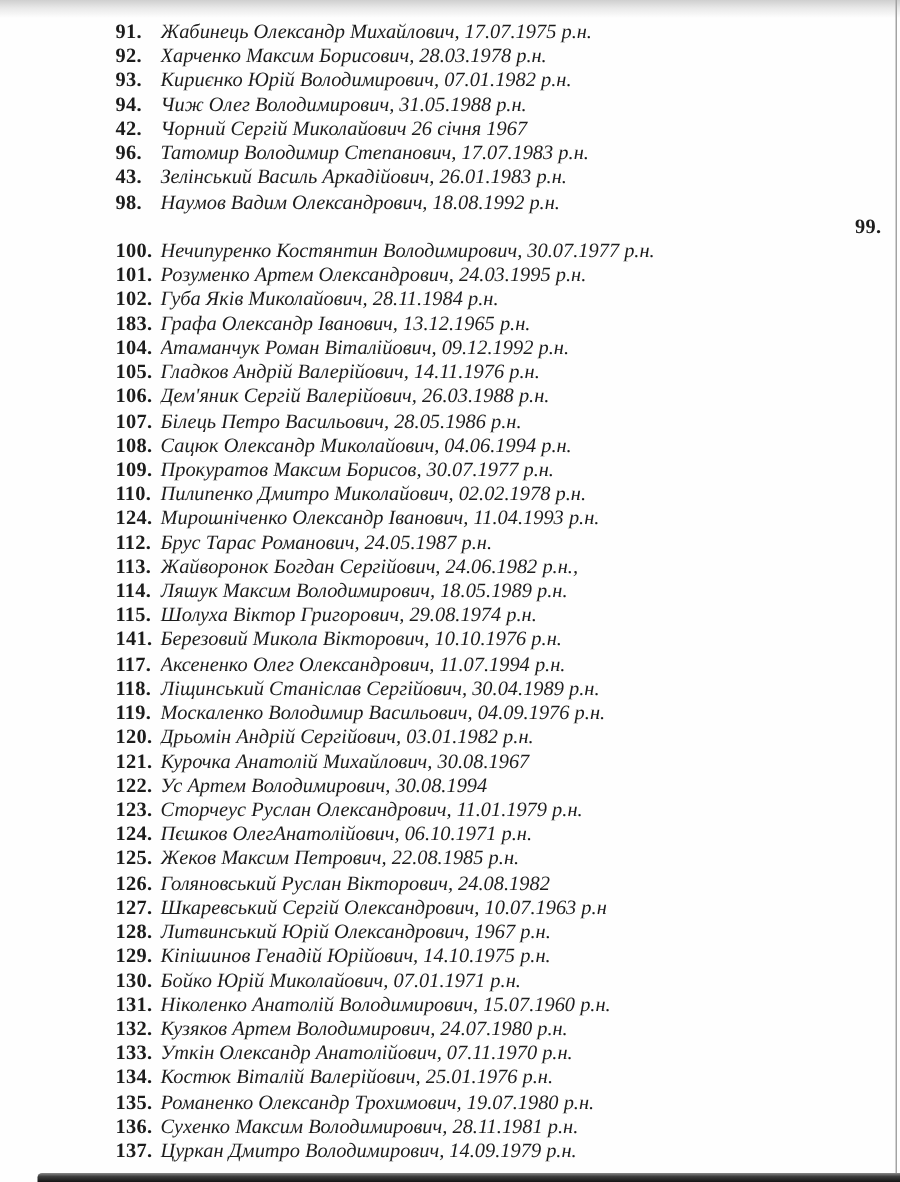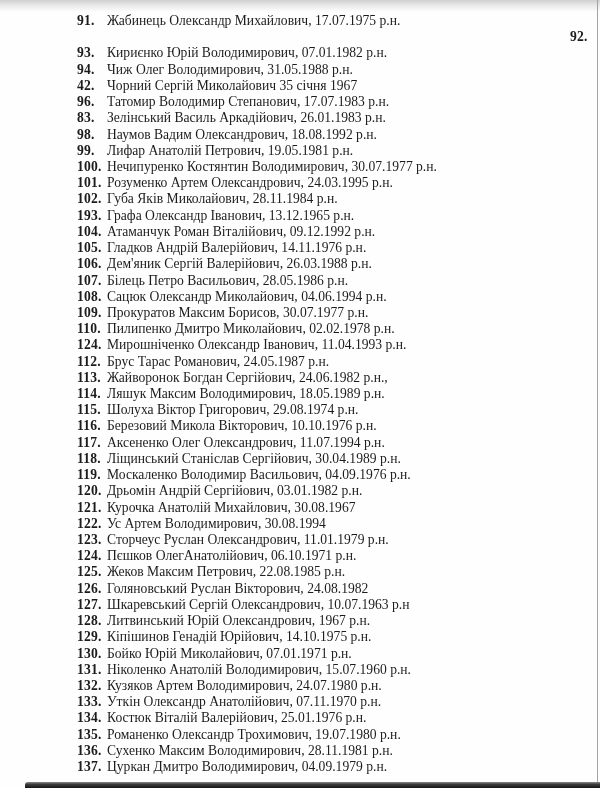--- a/index.html
+++ b/index.html
@@ -70,89 +70,90 @@
   .num {
     flex: none;
     width: 30px;
     margin-left: 77px;
     font-weight: bold;
     letter-spacing: 0.2px;
   }
   .txt {
     flex: 1;
     overflow: hidden;
+    font-style: italic;
   }
 </style>
 </head>
 <body>
 
 <div class="page">
   <div class="top-shade"></div>
   <ol class="list" id="list">
   <li class="row">
     <span class="num">91.</span>
     <span class="txt">Жабинець Олександр Михайлович, 17.07.1975 р.н.</span>
   </li>
 
   <li class="row">
     <span class="num">92.</span>
+    <span class="txt">Харченко Максим Борисович, 28.03.1978 р.н.</span>
   </li>
 
   <li class="row">
     <span class="num">93.</span>
     <span class="txt">Кириєнко Юрій Володимирович, 07.01.1982 р.н.</span>
   </li>
 
   <li class="row">
     <span class="num">94.</span>
     <span class="txt">Чиж Олег Володимирович, 31.05.1988 р.н.</span>
   </li>
 
   <li class="row">
     <span class="num">42.</span>
-    <span class="txt">Чорний Сергій Миколайович 35 січня 1967</span>
+    <span class="txt">Чорний Сергій Миколайович 26 січня 1967</span>
   </li>
 
   <li class="row">
     <span class="num">96.</span>
     <span class="txt">Татомир Володимир Степанович, 17.07.1983 р.н.</span>
   </li>
 
   <li class="row">
-    <span class="num">83.</span>
+    <span class="num">43.</span>
     <span class="txt">Зелінський Василь Аркадійович, 26.01.1983 р.н.</span>
   </li>
 
   <li class="row">
     <span class="num">98.</span>
     <span class="txt">Наумов Вадим Олександрович, 18.08.1992 р.н.</span>
   </li>
 
   <li class="row">
     <span class="num">99.</span>
-    <span class="txt">Лифар Анатолій Петрович, 19.05.1981 р.н.</span>
   </li>
 
   <li class="row">
     <span class="num">100.</span>
     <span class="txt">Нечипуренко Костянтин Володимирович, 30.07.1977 р.н.</span>
   </li>
 
   <li class="row">
     <span class="num">101.</span>
     <span class="txt">Розуменко Артем Олександрович, 24.03.1995 р.н.</span>
   </li>
 
   <li class="row">
     <span class="num">102.</span>
     <span class="txt">Губа Яків Миколайович, 28.11.1984 р.н.</span>
   </li>
 
   <li class="row">
-    <span class="num">193.</span>
+    <span class="num">183.</span>
     <span class="txt">Графа Олександр Іванович, 13.12.1965 р.н.</span>
   </li>
 
   <li class="row">
     <span class="num">104.</span>
     <span class="txt">Атаманчук Роман Віталійович, 09.12.1992 р.н.</span>
   </li>
 
   <li class="row">
     <span class="num">105.</span>
@@ -203,21 +204,21 @@
     <span class="num">114.</span>
     <span class="txt">Ляшук Максим Володимирович, 18.05.1989 р.н.</span>
   </li>
 
   <li class="row">
     <span class="num">115.</span>
     <span class="txt">Шолуха Віктор Григорович, 29.08.1974 р.н.</span>
   </li>
 
   <li class="row">
-    <span class="num">116.</span>
+    <span class="num">141.</span>
     <span class="txt">Березовий Микола Вікторович, 10.10.1976 р.н.</span>
   </li>
 
   <li class="row">
     <span class="num">117.</span>
     <span class="txt">Аксененко Олег Олександрович, 11.07.1994 р.н.</span>
   </li>
 
   <li class="row">
     <span class="num">118.</span>
@@ -309,18 +310,18 @@
     <span class="txt">Романенко Олександр Трохимович, 19.07.1980 р.н.</span>
   </li>
 
   <li class="row">
     <span class="num">136.</span>
     <span class="txt">Сухенко Максим Володимирович, 28.11.1981 р.н.</span>
   </li>
 
   <li class="row">
     <span class="num">137.</span>
-    <span class="txt">Цуркан Дмитро Володимирович, 04.09.1979 р.н.</span>
+    <span class="txt">Цуркан Дмитро Володимирович, 14.09.1979 р.н.</span>
   </li>
 </ol>
   <div class="right-line"></div>
   <div class="bottom-band"></div>
 </div>
 
 </body></html>

